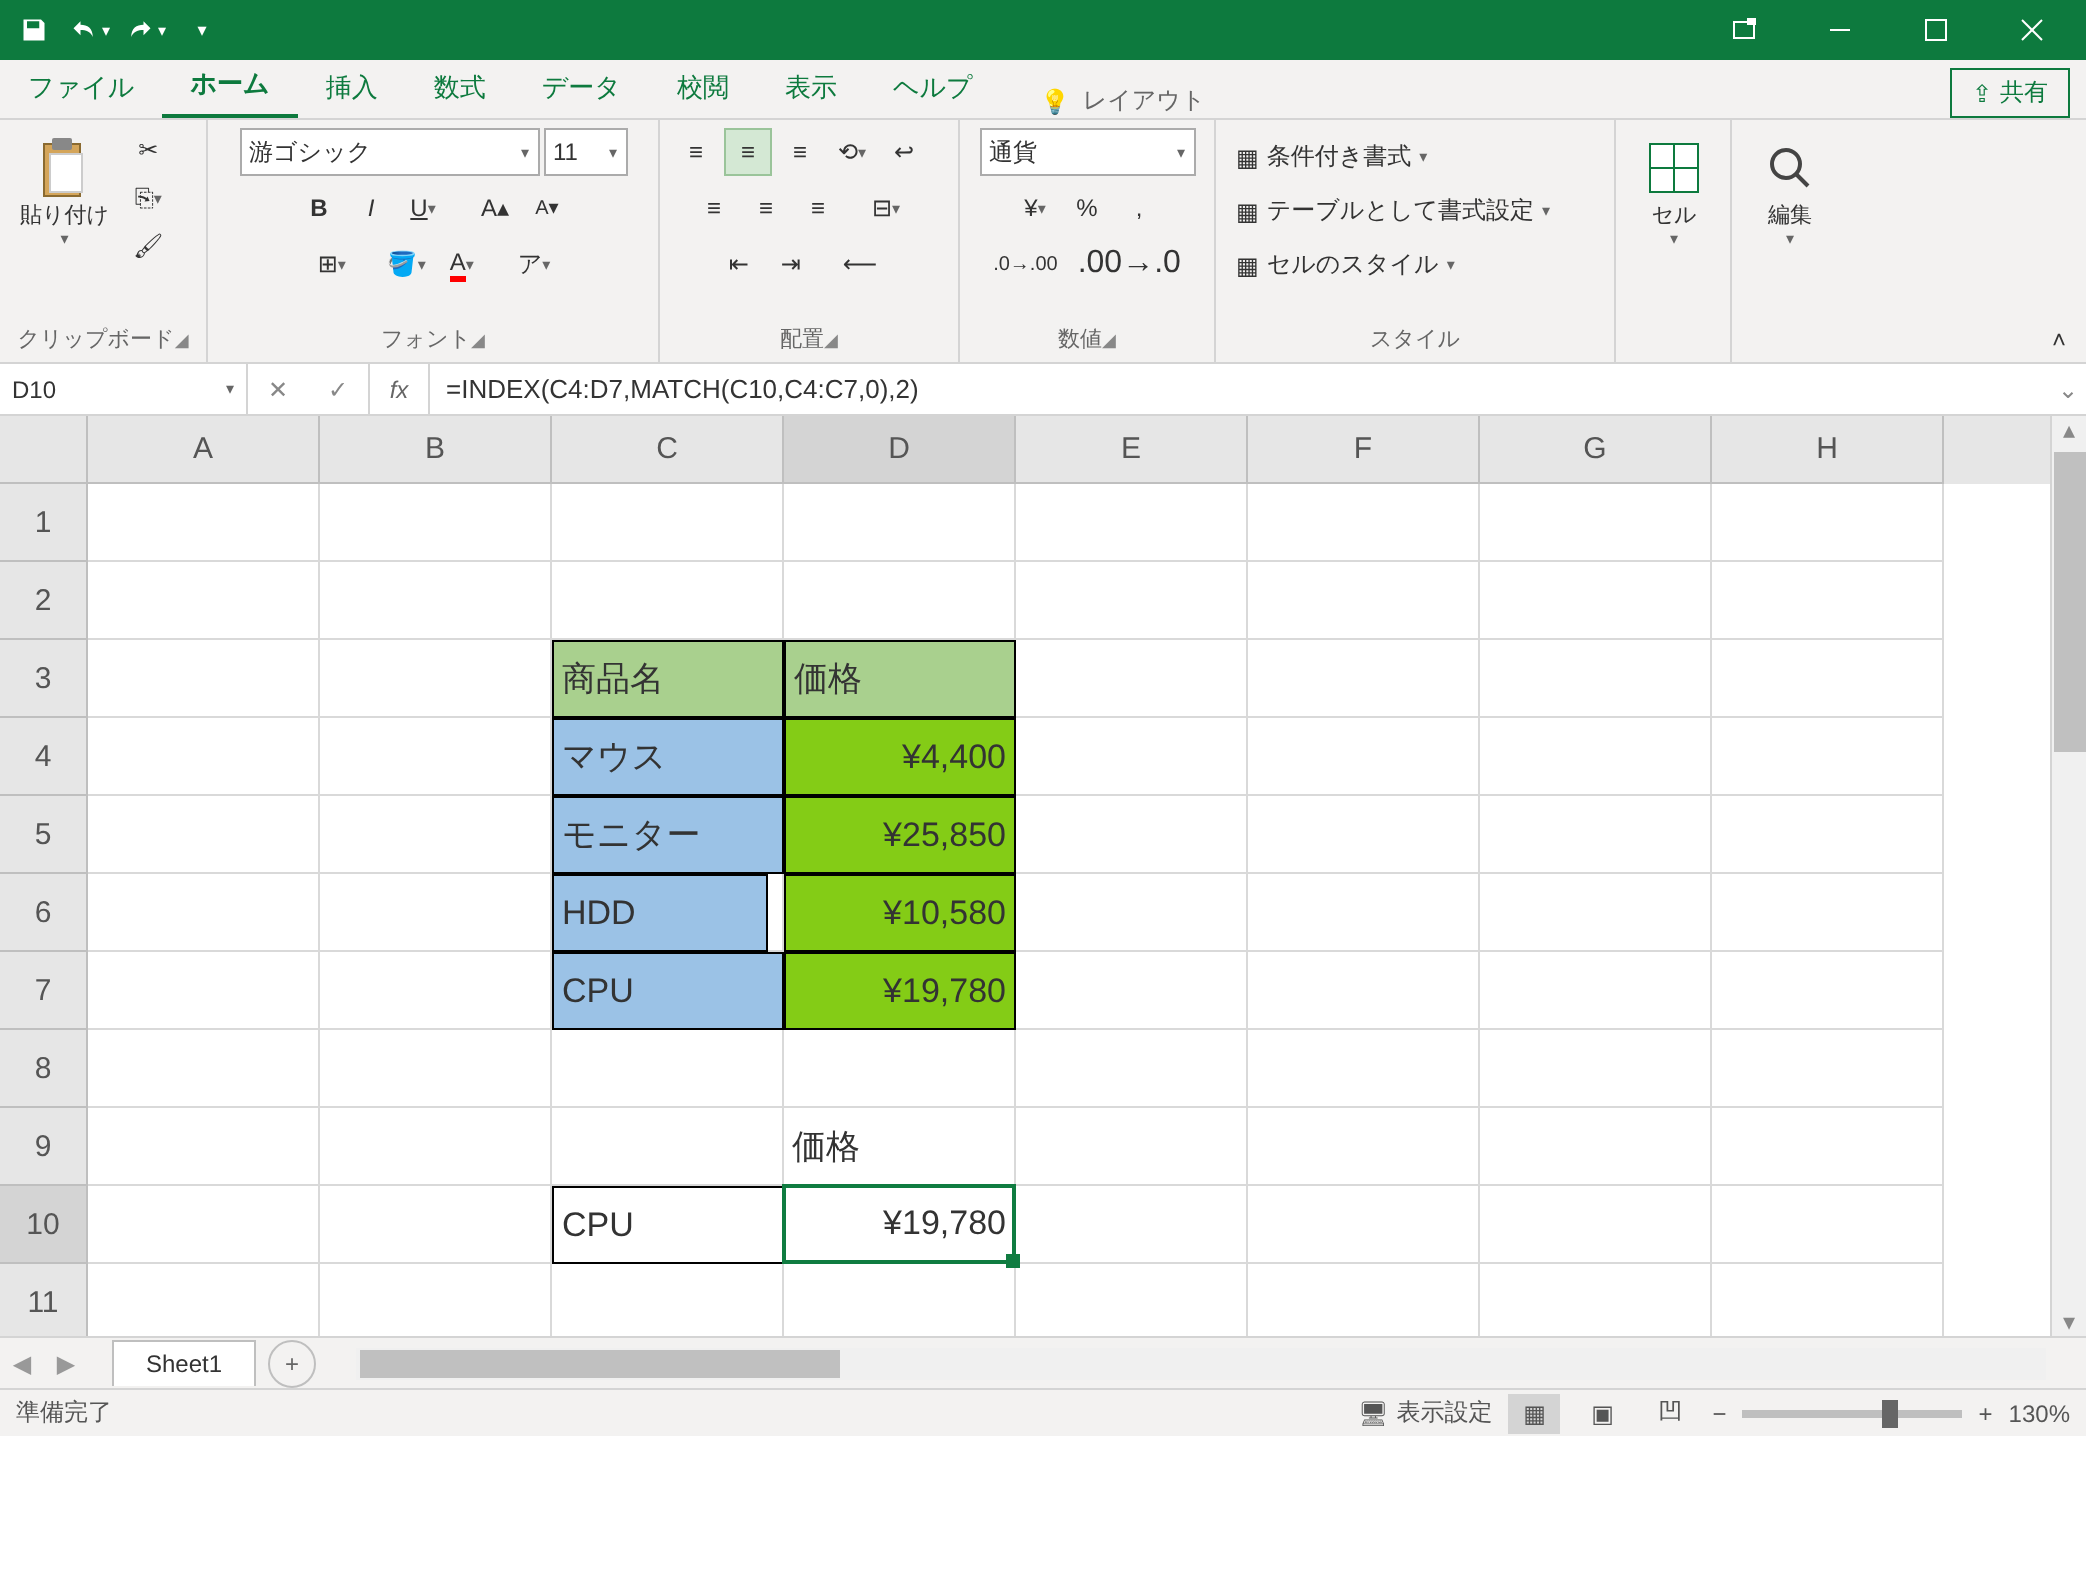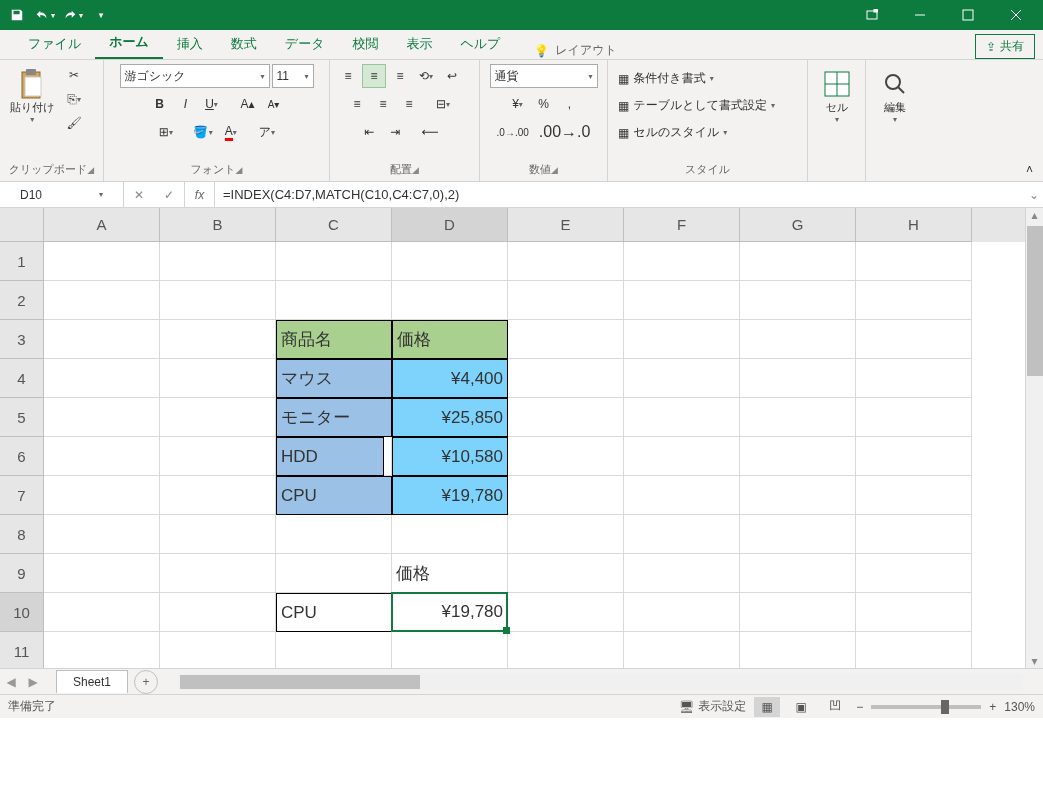--- a/index.html
+++ b/index.html
@@ -4,21 +4,21 @@
 <style>
 *{box-sizing:border-box;margin:0;padding:0;font-family:"Meiryo UI","Yu Gothic UI",sans-serif;}
 body{background:#fff;width:1043px;height:789px;overflow:hidden;font-size:12px;color:#333;}
 .titlebar{height:30px;background:#0d7a3e;display:flex;align-items:center;color:#fff;padding:0 4px;}
 .qat{display:flex;gap:2px;align-items:center;}
 .qat-btn{width:26px;height:26px;display:flex;align-items:center;justify-content:center;cursor:pointer;}
 .qat-btn svg{width:14px;height:14px;fill:#fff;}
 .titlebar-right{margin-left:auto;display:flex;gap:2px;}
 .win-btn{width:46px;height:30px;display:flex;align-items:center;justify-content:center;cursor:pointer;}
 .win-btn svg{width:12px;height:12px;stroke:#fff;fill:none;stroke-width:1;}
-.tabs{height:30px;background:#f3f2f1;display:flex;align-items:flex-end;padding-left:14px;border-bottom:1px solid #d4d4d4;}
+.tabs{height:30px;background:#f3f2f1;display:flex;align-items:flex-end;padding-left:0;border-bottom:1px solid #d4d4d4;}
 .tab{padding:6px 14px;cursor:pointer;color:#0d7a3e;font-size:13px;}
 .tab.active{border-bottom:2px solid #0d7a3e;font-weight:bold;}
 .tab.file{color:#0d7a3e;}
 .tell-me{margin-left:20px;display:flex;align-items:center;gap:6px;color:#666;}
 .share-btn{margin-left:auto;margin-right:8px;border:1px solid #0d7a3e;padding:3px 10px;color:#0d7a3e;display:flex;align-items:center;gap:4px;cursor:pointer;}
 .ribbon{height:122px;background:#f3f2f1;display:flex;border-bottom:1px solid #d4d4d4;}
 .rgroup{border-right:1px solid #d4d4d4;padding:4px 6px;display:flex;flex-direction:column;}
 .rgroup-content{flex:1;display:flex;gap:4px;}
 .rgroup-label{text-align:center;font-size:11px;color:#666;padding-top:2px;display:flex;align-items:center;justify-content:center;gap:0;}
 .rcol{display:flex;flex-direction:column;gap:2px;align-items:center;}
@@ -28,39 +28,39 @@
 .rbtn.active{background:#d4e8d4;border-color:#9ac49a;}
 .font-select{width:150px;height:24px;border:1px solid #ababab;background:#fff;padding:0 4px;display:flex;align-items:center;justify-content:space-between;}
 .size-select{width:42px;height:24px;border:1px solid #ababab;background:#fff;padding:0 4px;display:flex;align-items:center;justify-content:space-between;}
 .num-select{width:108px;height:24px;border:1px solid #ababab;background:#fff;padding:0 4px;display:flex;align-items:center;justify-content:space-between;}
 .big-btn{display:flex;flex-direction:column;align-items:center;padding:4px;cursor:pointer;min-width:46px;}
 .big-btn-icon{width:32px;height:32px;display:flex;align-items:center;justify-content:center;}
 .style-btn{display:flex;align-items:center;gap:4px;padding:2px 4px;cursor:pointer;font-size:12px;}
 .drop-arrow{font-size:8px;color:#666;}
 .collapse-rb{margin-left:auto;padding:4px 10px;cursor:pointer;align-self:flex-end;}
 .formula-bar{height:26px;display:flex;border-bottom:1px solid #d4d4d4;background:#fff;}
-.namebox{width:124px;border-right:1px solid #d4d4d4;padding:0 20px;display:flex;align-items:center;justify-content:space-between;}
+.namebox{width:124px;border-right:1px solid #d4d4d4;padding:0 6px;display:flex;align-items:center;justify-content:space-between;}
 .fbar-btns{display:flex;border-right:1px solid #d4d4d4;}
 .fbar-btn{width:30px;display:flex;align-items:center;justify-content:center;color:#888;cursor:pointer;}
 .fx-label{width:30px;display:flex;align-items:center;justify-content:center;font-style:italic;color:#666;border-right:1px solid #d4d4d4;}
 .formula-input{flex:1;padding:0 8px;display:flex;align-items:center;font-size:13px;}
 .grid-area{position:relative;height:460px;display:flex;}
 .col-headers{height:34px;display:flex;background:#e6e6e6;}
 .corner{width:44px;height:34px;background:#e6e6e6;border-right:1px solid #bfbfbf;border-bottom:1px solid #bfbfbf;}
 .col-h{height:34px;border-right:1px solid #bfbfbf;border-bottom:1px solid #bfbfbf;display:flex;align-items:center;justify-content:center;color:#555;background:#e6e6e6;font-size:15px;}
 .col-h.sel{background:#d4d4d4;}
 .row-headers{width:44px;background:#e6e6e6;}
 .row-h{width:44px;height:39px;border-right:1px solid #bfbfbf;border-bottom:1px solid #bfbfbf;display:flex;align-items:center;justify-content:center;color:#555;background:#e6e6e6;font-size:15px;}
 .row-h.sel{background:#d4d4d4;}
 .cells{position:relative;}
 .cell{position:absolute;border-right:1px solid #d9d9d9;border-bottom:1px solid #d9d9d9;padding:0 4px;display:flex;align-items:center;font-size:17px;}
 .cell.r{justify-content:flex-end;}
 .cell.hdr{background:#a9d08e;border:1px solid #000;}
 .cell.prod{background:#9bc2e6;border:1px solid #000;}
-.cell.price{background:#7dd3fc;border:1px solid #000;}
+.cell.price{background:#84cc16;border:1px solid #000;}
 .cell.lookup{border:1px solid #000;}
 .selection{position:absolute;border:2px solid #107c41;pointer-events:none;}
 .fill-handle{position:absolute;width:7px;height:7px;background:#107c41;right:-4px;bottom:-4px;}
 .vscroll{width:18px;background:#f0f0f0;border-left:1px solid #d4d4d4;position:relative;}
 .vscroll-thumb{position:absolute;top:18px;width:16px;left:1px;height:150px;background:#c0c0c0;}
 .sheet-tabs{height:26px;display:flex;align-items:center;border-top:1px solid #d4d4d4;background:#f3f2f1;}
 .nav-btn{width:22px;height:22px;display:flex;align-items:center;justify-content:center;color:#999;cursor:pointer;}
 .sheet-tab{padding:4px 16px;background:#fff;border:1px solid #bfbfbf;border-bottom:none;font-size:12px;cursor:pointer;}
 .add-sheet{width:24px;height:24px;display:flex;align-items:center;justify-content:center;color:#666;cursor:pointer;margin-left:6px;border:1px solid #bfbfbf;border-radius:50%;}
 .hscroll{flex:1;margin:0 20px;height:16px;background:#f0f0f0;position:relative;}

